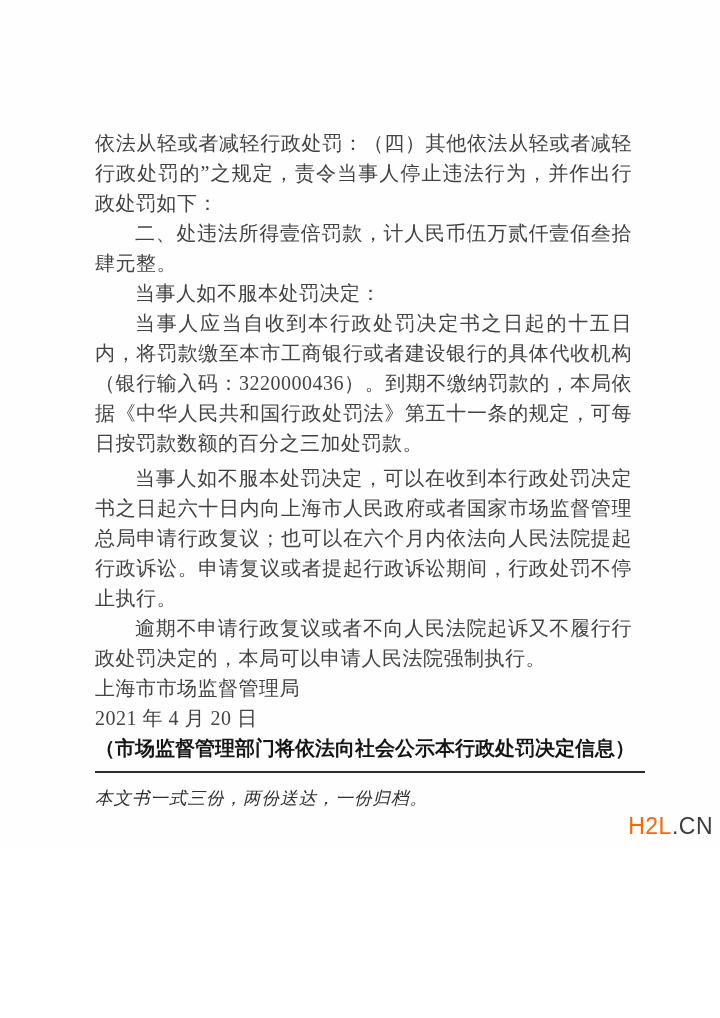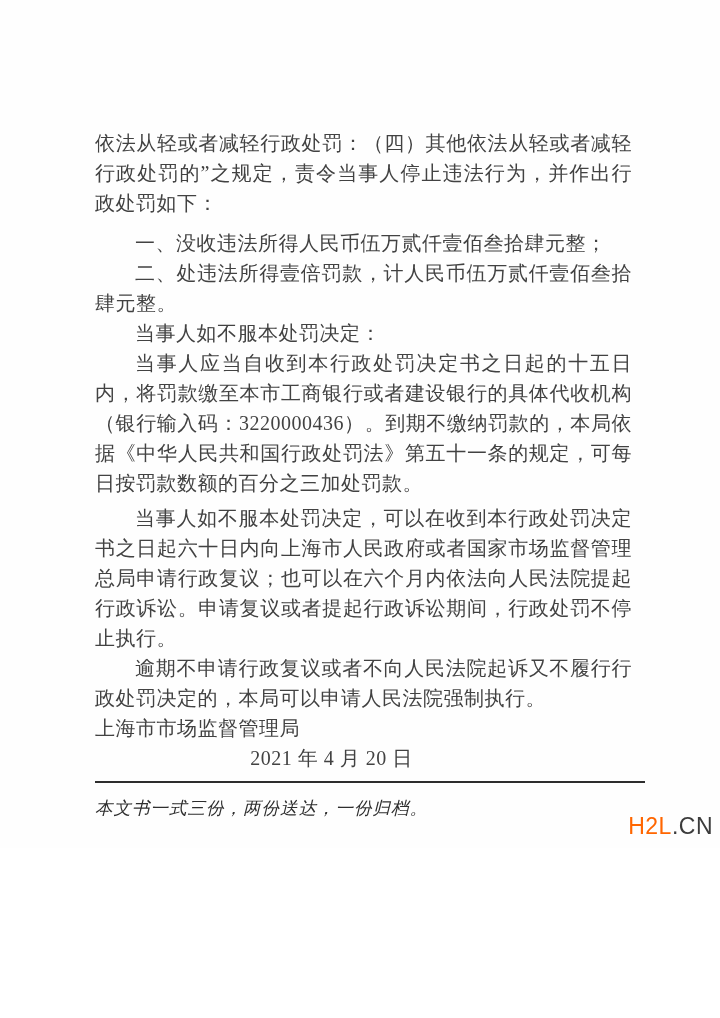--- a/index.html
+++ b/index.html
@@ -38,21 +38,21 @@
   }
   .gap-top-sm {
     margin-top: 5px !important;
   }
   .signature-line {
     margin-top: 6px;
     text-align: left;
     padding-right: 46px;
   }
   .date-line {
-    text-align: center;
+    text-align: left;
     padding-right: 64px;
   }
   .public-note {
     margin-top: 2px;
     margin-left: -2px;
     font-family: "Liberation Sans", "DejaVu Sans", sans-serif;
     font-weight: 700;
     font-size: 20px;
     letter-spacing: 0;
     color: #161616;
@@ -98,36 +98,36 @@
 </style>
 </head>
 <body>
 
 <div class="page">
 
   <div class="content">
 
     <p class="para">依法从轻或者减轻行政处罚：（四）其他依法从轻或者减轻行政处罚的”之规定，责令当事人停止违法行为，并作出行政处罚如下：</p>
 
-    <p class="para indent gap-top">一、没收违法所得人民币伍万贰仟壹佰叁拾肆元整；</p>
 
     <p class="para indent">二、处违法所得壹倍罚款，计人民币伍万贰仟壹佰叁拾肆元整。</p>
 
     <p class="para indent">当事人如不服本处罚决定：</p>
 
     <p class="para indent">当事人应当自收到本行政处罚决定书之日起的十五日内，将罚款缴至本市工商银行或者建设银行的具体代收机构（银行输入码：3220000436）。到期不缴纳罚款的，本局依据《中华人民共和国行政处罚法》第五十一条的规定，可每日按罚款数额的百分之三加处罚款。</p>
 
     <p class="para indent gap-top-sm">当事人如不服本处罚决定，可以在收到本行政处罚决定书之日起六十日内向上海市人民政府或者国家市场监督管理总局申请行政复议；也可以在六个月内依法向人民法院提起行政诉讼。申请复议或者提起行政诉讼期间，行政处罚不停止执行。</p>
 
     <p class="para indent">逾期不申请行政复议或者不向人民法院起诉又不履行行政处罚决定的，本局可以申请人民法院强制执行。</p>
 
     <p class="signature-line">上海市市场监督管理局</p>
 
     <p class="date-line">2021 年 4 月 20 日</p>
 
+    <p class="public-note">（市场监督管理部门将依法向社会公示本行政处罚决定信息）</p>
 
     <hr class="divider">
 
     <p class="footnote">本文书一式三份，两份送达，一份归档。</p>
 
   </div>
 
   <div class="page-footer">第 3 页 共 3 页</div>
 
   <div class="watermark">

